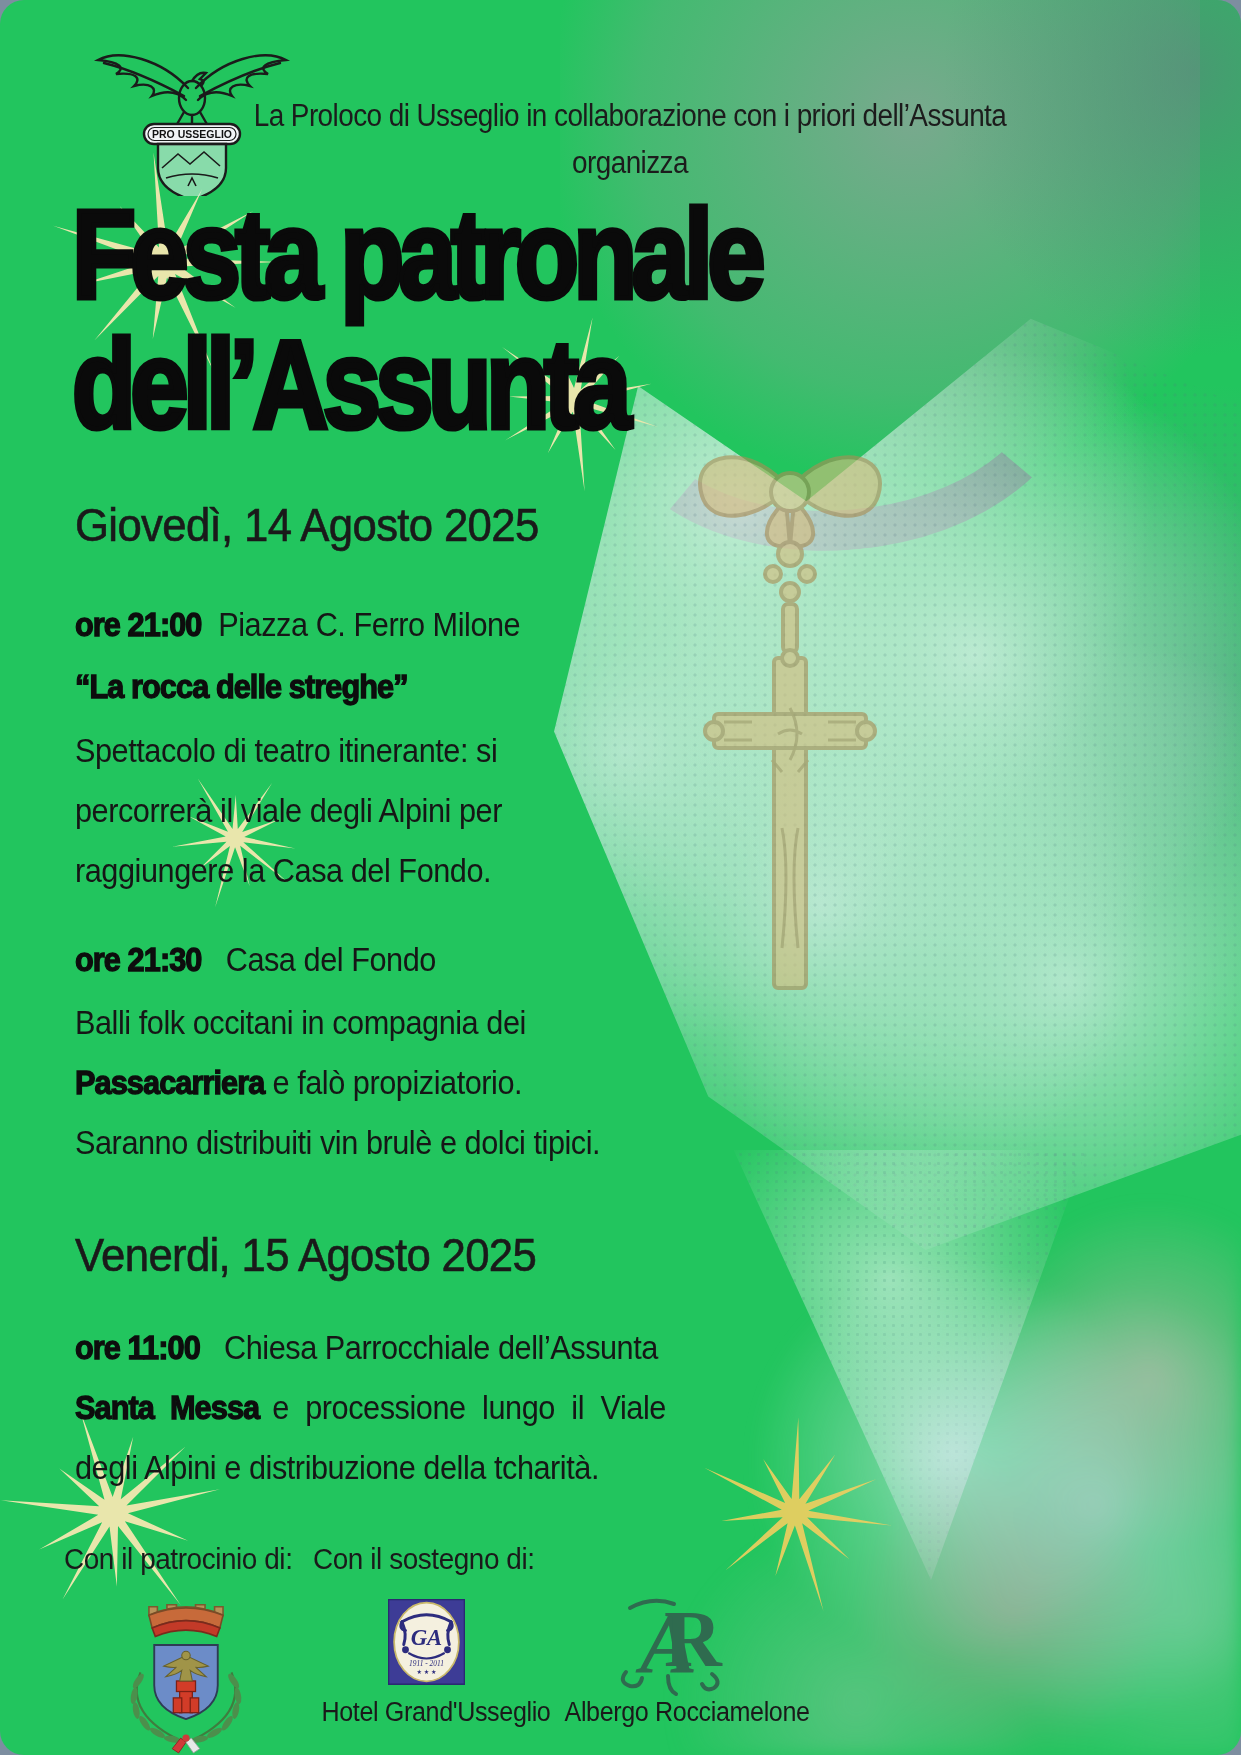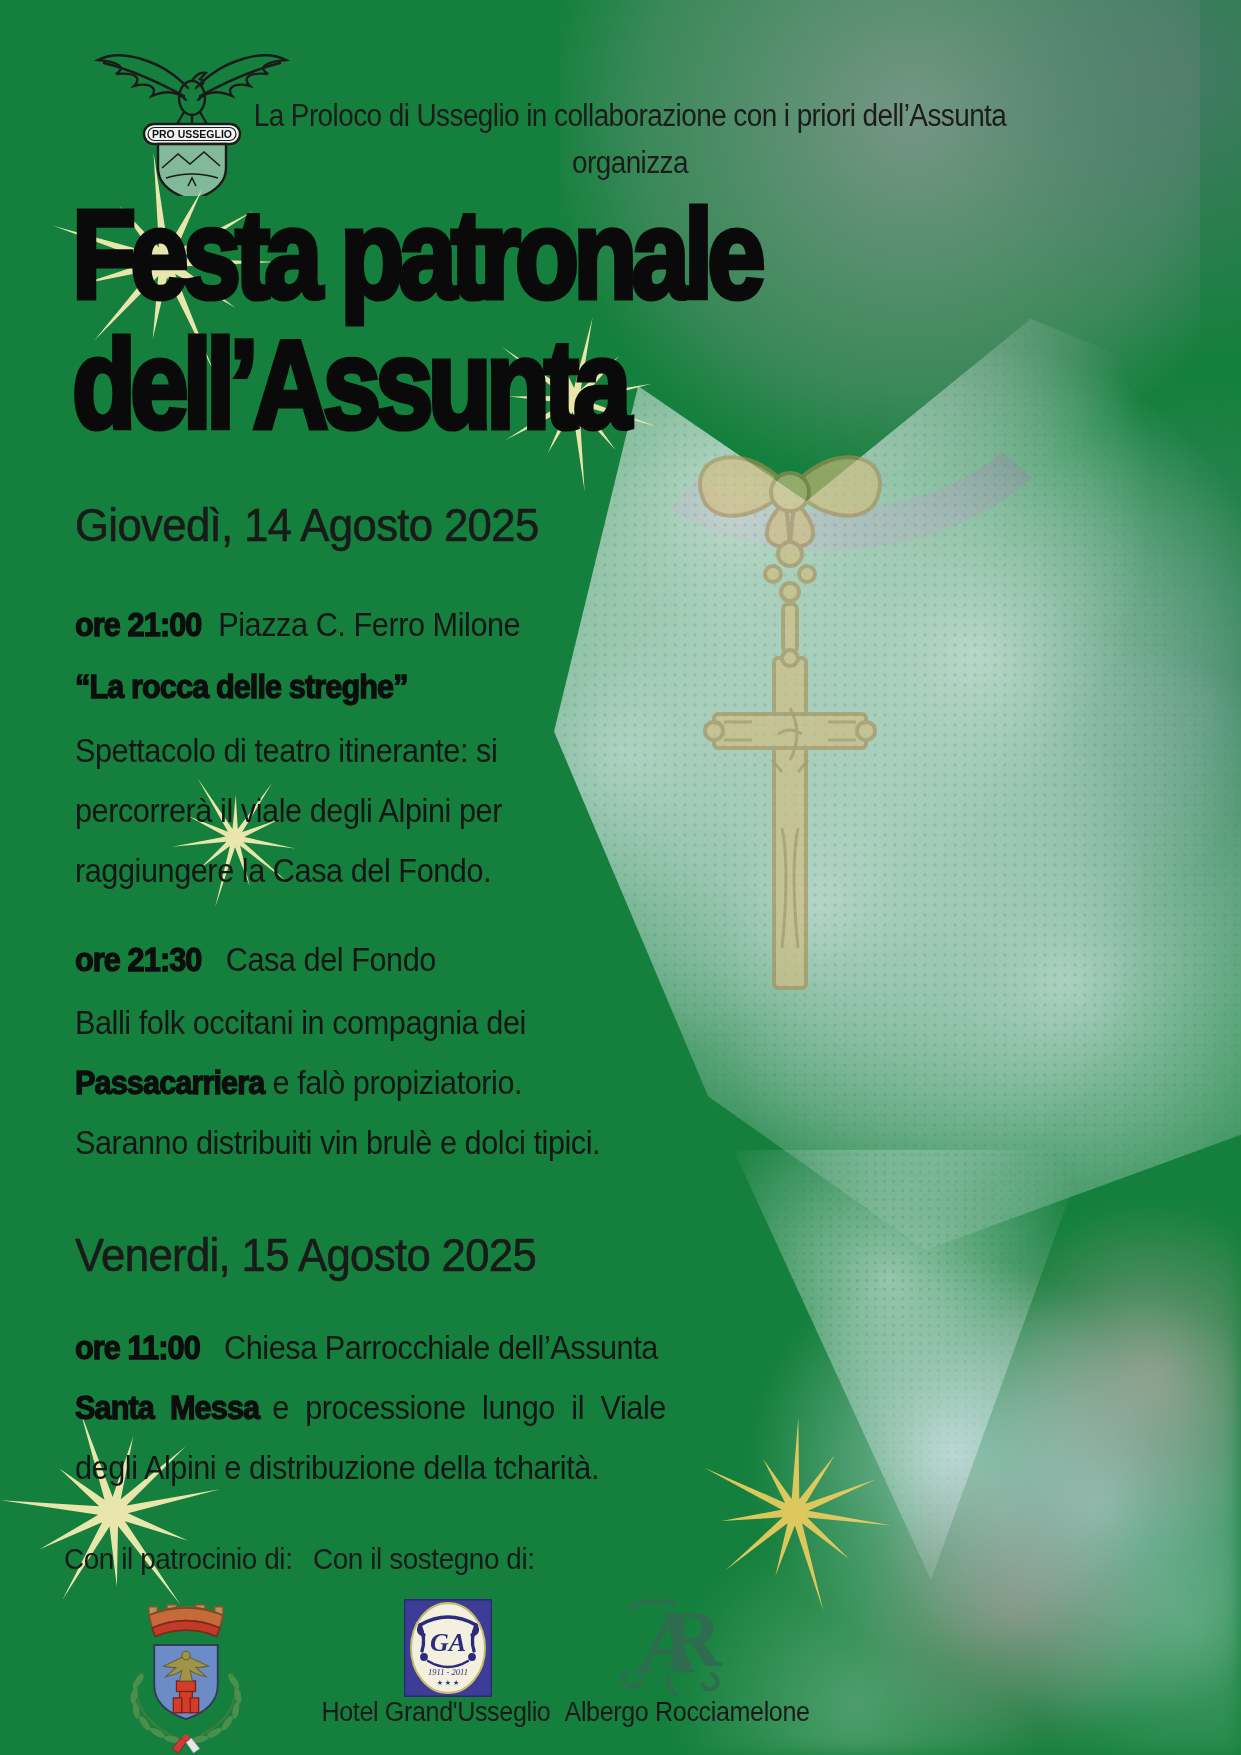--- a/index.html
+++ b/index.html
@@ -1,19 +1,19 @@
 <!DOCTYPE html>
 <html><head>
 <meta charset="utf-8">
 <style>
   html,body{margin:0;padding:0;background:#7d8ea0;}
   .page{
     position:relative;width:1241px;height:1755px;overflow:hidden;
-    background:#15803d;
-    font-family:"Liberation Sans",sans-serif;color:#141414;
+    background:#22c55e;
+    font-family:"Liberation Sans",sans-serif;color:#141414;border-radius:24px;
   }
   
   .photo{position:absolute;inset:0;pointer-events:none;}
   .neck{position:absolute;left:560px;top:-70px;width:640px;height:540px;
     background:radial-gradient(ellipse at 55% 35%, rgba(154,158,160,.72) 0%, rgba(154,158,160,.28) 55%, rgba(154,158,160,0) 74%);}
   .corner-shade{position:absolute;right:-120px;top:-120px;width:420px;height:480px;
     background:radial-gradient(ellipse at 60% 40%, rgba(104,118,130,.55) 0%, rgba(104,118,130,0) 70%);}
   .shoulder{position:absolute;left:980px;top:380px;width:380px;height:640px;
     background:radial-gradient(ellipse at 60% 50%, rgba(128,146,162,.40) 0%, rgba(128,146,162,0) 70%);}
   .ribbon-band{position:absolute;left:604px;top:232px;width:396px;height:238px;border-radius:50%;
@@ -63,21 +63,21 @@
     transform:scaleX(.93);transform-origin:left top;white-space:nowrap;}
   .b{font-weight:bold;-webkit-text-stroke:1.3px #0d0d0d;letter-spacing:-0.03em;color:#0d0d0d;}
   .gap18{margin-left:18px;} .gap26{margin-left:26px;} .gap14{margin-left:14px;}
   .wide{word-spacing:9px;}
   .footlabel{position:absolute;font-size:30px;letter-spacing:-0.015em;color:#1a1a1a;
     transform:scaleX(.93);transform-origin:left top;white-space:nowrap;}
   .caption{position:absolute;font-size:27px;text-align:center;color:#1a1a1a;letter-spacing:-0.015em;
     transform:scaleX(.93);transform-origin:center top;white-space:nowrap;}
   .logo-box{position:absolute;left:92px;top:36px;width:200px;height:156px;}
   .arms-box{position:absolute;left:96px;top:1592px;width:180px;height:162px;}
-  .hotel-box{position:absolute;left:404px;top:1599px;width:88px;height:98px;}
+  .hotel-box{position:absolute;left:388px;top:1599px;width:77px;height:98px;}
   .albergo-box{position:absolute;left:612px;top:1588px;width:118px;height:112px;}
 </style>
 </head>
 <body>
 
 <div class="page">
 
   <div class="photo">
     <div class="neck"></div>
     <div class="corner-shade"></div>

